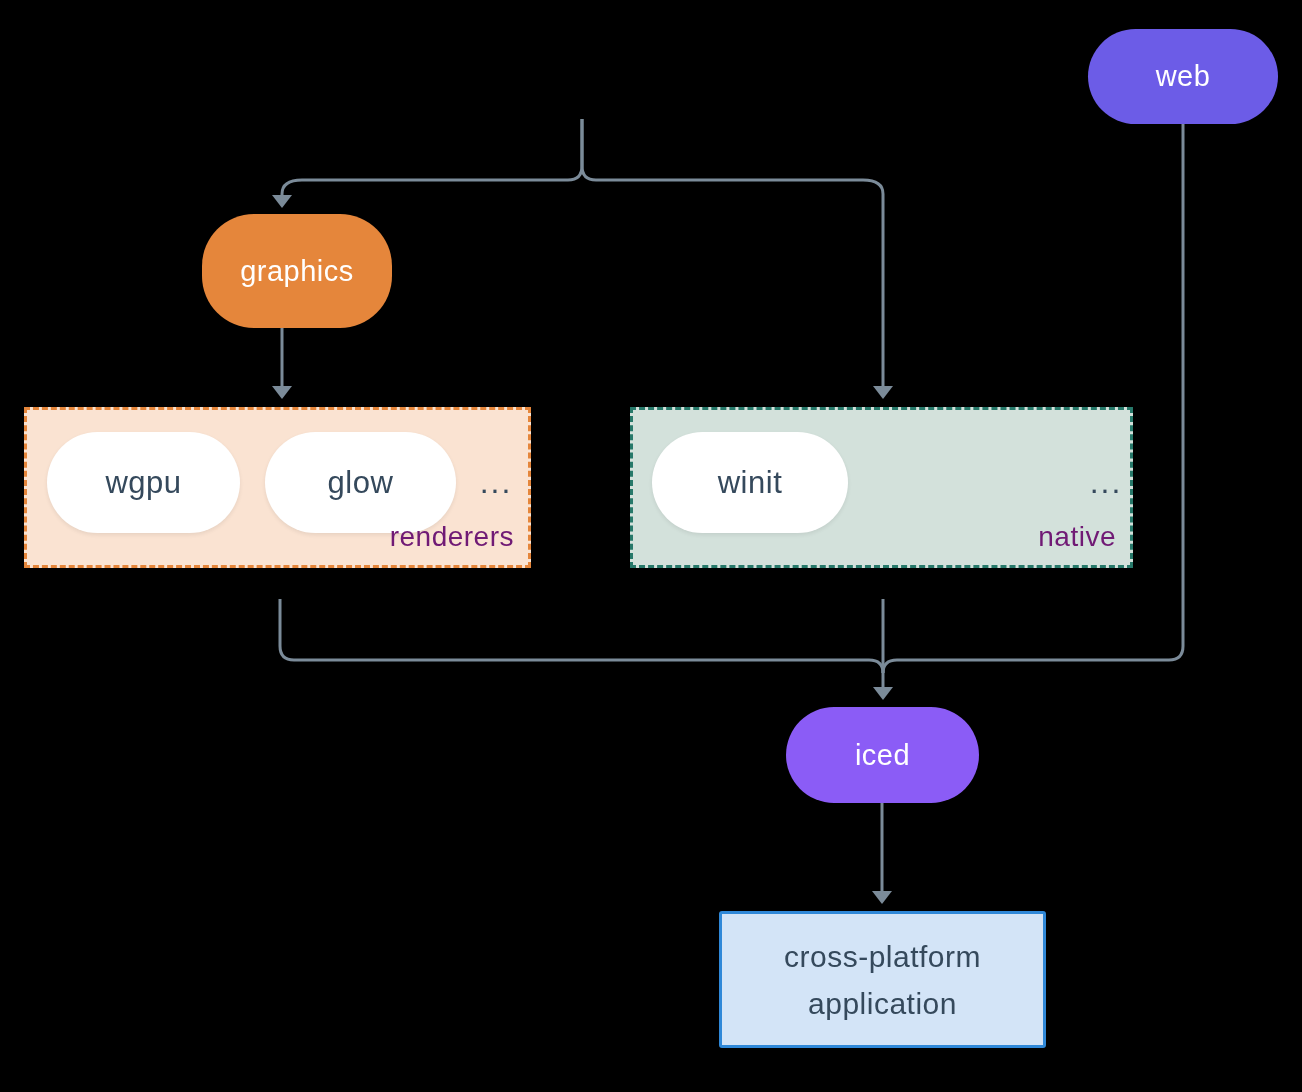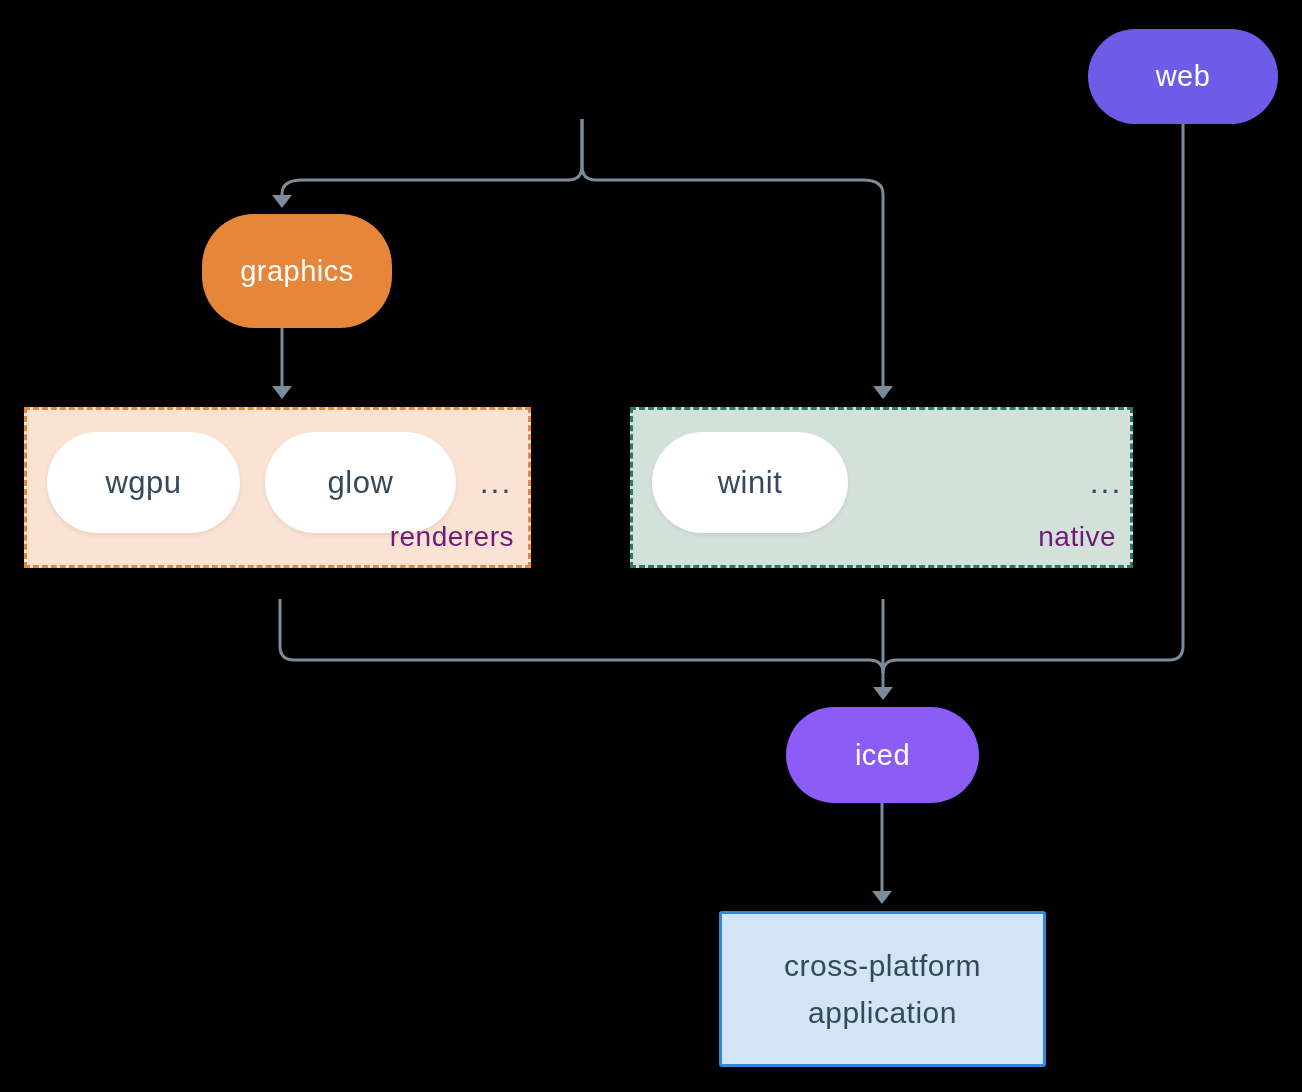--- a/index.html
+++ b/index.html
@@ -100,21 +100,21 @@
     bottom: 12px;
     color: #701a75;
     font-size: 28px;
     letter-spacing: 0.5px;
   }
   .app-box {
     position: absolute;
     left: 719px;
     top: 911px;
     width: 327px;
-    height: 156px;
+    height: 137px;
     box-sizing: border-box;
     background: #d3e4f7;
     border: 3px solid #2f88d8;
     border-radius: 3px;
     display: flex;
     align-items: center;
     justify-content: center;
     text-align: center;
     color: #35495c;
     font-size: 30px;

